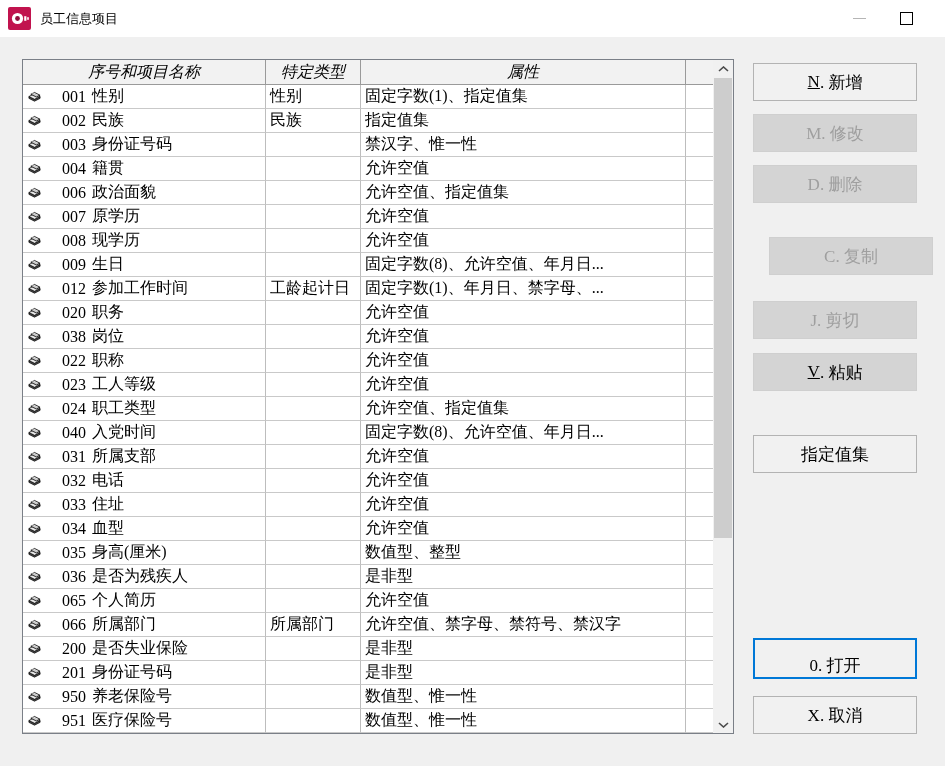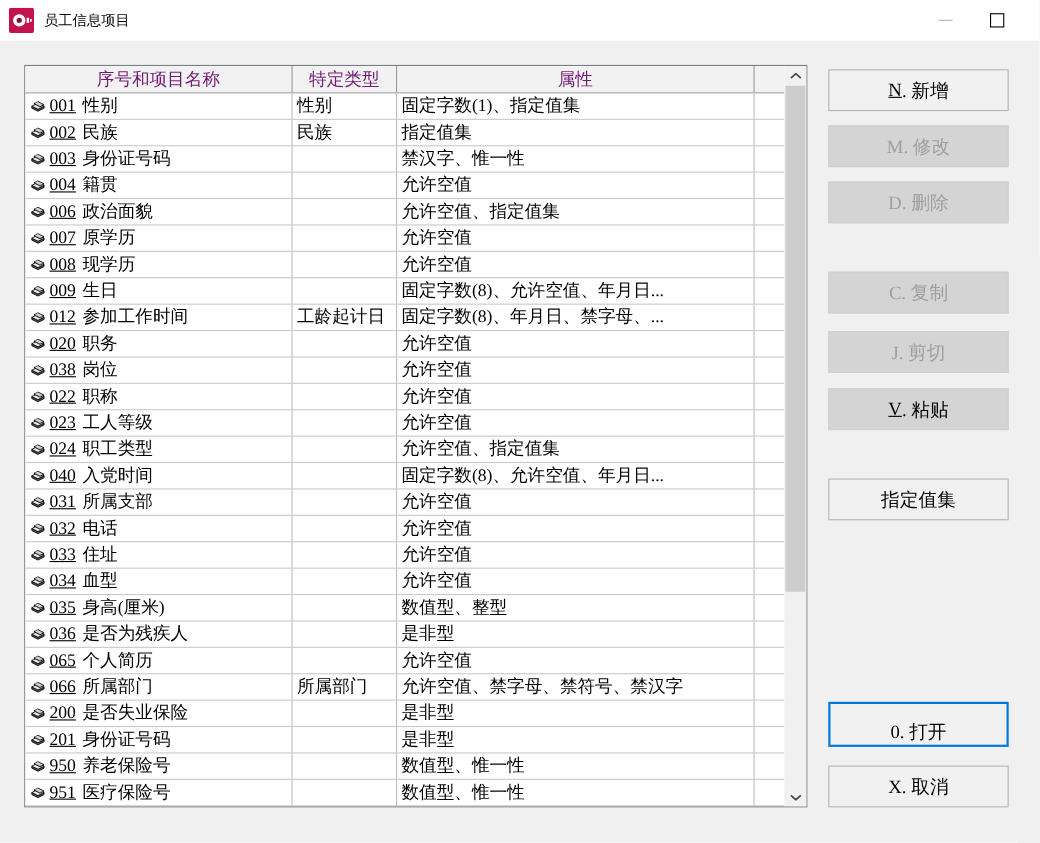--- a/index.html
+++ b/index.html
@@ -17,47 +17,47 @@
   .glyph-min{width:13px;height:0;border-top:1px solid #b5b5b5;}
   .glyph-max{width:11px;height:11px;border:1px solid #000;}
   .glyph-close{font-family:"Liberation Sans","DejaVu Sans",sans-serif;font-size:16px;color:#000;line-height:1;}
 
   
   .listview{position:absolute;left:22px;top:59px;width:710px;height:673px;
             background:#ffffff;border:1px solid #7a7f87;}
   .lv-header{position:absolute;left:0;top:0;width:690px;height:25px;background:#f2f2f2;
              display:grid;grid-template-columns:243px 95px 325px 27px;
              border-bottom:1px solid #9a9a9a;box-sizing:border-box;}
-  .lv-header .hc{display:flex;align-items:center;justify-content:center;font-size:16px;color:#701a75;
-                 border-right:1px solid #9a9a9a;box-sizing:border-box;overflow:hidden;white-space:nowrap;}
+  .lv-header .hc{display:flex;align-items:center;justify-content:center;font-size:16px;color:#000000;
+                 border-right:1px solid #9a9a9a;box-sizing:border-box;overflow:hidden;white-space:nowrap;font-style:italic;}
   .lv-body{position:absolute;left:0;top:25px;width:690px;height:648px;overflow:hidden;}
   .lv-row{display:grid;grid-template-columns:243px 95px 325px 27px;height:24px;background:#fff;}
   .lv-row .c{border-right:1px solid #bdbdbd;border-bottom:1px solid #c9c9c9;box-sizing:border-box;
              display:flex;align-items:center;font-size:16px;color:#000;white-space:nowrap;overflow:hidden;
              padding:0 3px 0 4px;}
-  .lv-row .c1 .num{margin:0 6px 0 3px;text-decoration:underline;}
+  .lv-row .c1 .num{margin:0 6px 0 20px;}
   .row-ico{width:15px;height:13px;flex:0 0 15px;}
 
   
   .scrollbar{position:absolute;right:0;top:0;width:20px;height:673px;background:#f1f1f1;}
   .sb-arrow{position:absolute;left:0;width:20px;height:17px;display:flex;align-items:center;justify-content:center;}
   .sb-up{top:0;}  .sb-down{bottom:0;}
   .sb-thumb{position:absolute;left:1px;top:18px;width:18px;height:460px;background:#cdcdcd;}
 
   
   .btn{position:absolute;left:753px;width:164px;height:38px;box-sizing:border-box;
        background:#f1f1f1;border:1px solid #b3b3b3;color:#000;
        display:flex;align-items:center;justify-content:center;
        font-family:"Liberation Serif","DejaVu Serif",serif;font-size:17px;cursor:default;}
   .btn.disabled{background:#d4d4d4;border-color:#cfcfcf;color:#9f9f9f;}
   .btn.flat{background:#d4d4d4;border-color:#cfcfcf;color:#000;}
   .btn .u{text-decoration:underline;}
   .btn.default{border:2px solid #0078d7;height:41px;}
   #btn-new{top:63px;} #btn-modify{top:114px;} #btn-delete{top:165px;}
-  #btn-copy{top:247px;} #btn-cut{top:301px;} #btn-paste{top:353px;}
+  #btn-copy{top:237px;margin-left:16px;} #btn-cut{top:301px;} #btn-paste{top:353px;}
   #btn-valueset{top:435px;} #btn-open{top:638px;align-items:flex-end;} #btn-cancel{top:696px;}
 </style>
 </head>
 <body>
 
 <div class="window">
 
   <div class="titlebar">
     <span class="app-icon">
       <svg width="23" height="23" viewBox="0 0 23 23">
@@ -233,21 +233,21 @@
                 <path d="M2 9 l6 3 6 -3 0 -2 -6 3 -6 -3 z" fill="#555"></path>
                 <path d="M2 7 l6 3 6 -3 -6 -3 z" fill="#e8e8e8"></path>
                 <path d="M4 4.6 l4 -2 6 3 -4 2 z" fill="#9a9a9a"></path>
                 <path d="M5.5 3.8 l5 2.5 M6.8 3.2 l5 2.5" stroke="#fff" stroke-width="0.7" fill="none"></path>
               </g>
             </svg>
             <span class="num">012</span>
             <span class="nm">参加工作时间</span>
           </div>
           <div class="c c2">工龄起计日</div>
-          <div class="c c3">固定字数(8)、年月日、禁字母、...</div>
+          <div class="c c3">固定字数(1)、年月日、禁字母、...</div>
           <div class="c c4" style="border-right: none;"></div>
         </div>
         <div class="lv-row">
           <div class="c c1">
             <svg class="row-ico" viewBox="0 0 16 14">
               <g stroke="#000" stroke-width="0.8">
                 <path d="M2 9 l6 3 6 -3 0 -2 -6 3 -6 -3 z" fill="#555"></path>
                 <path d="M2 7 l6 3 6 -3 -6 -3 z" fill="#e8e8e8"></path>
                 <path d="M4 4.6 l4 -2 6 3 -4 2 z" fill="#9a9a9a"></path>
                 <path d="M5.5 3.8 l5 2.5 M6.8 3.2 l5 2.5" stroke="#fff" stroke-width="0.7" fill="none"></path>

